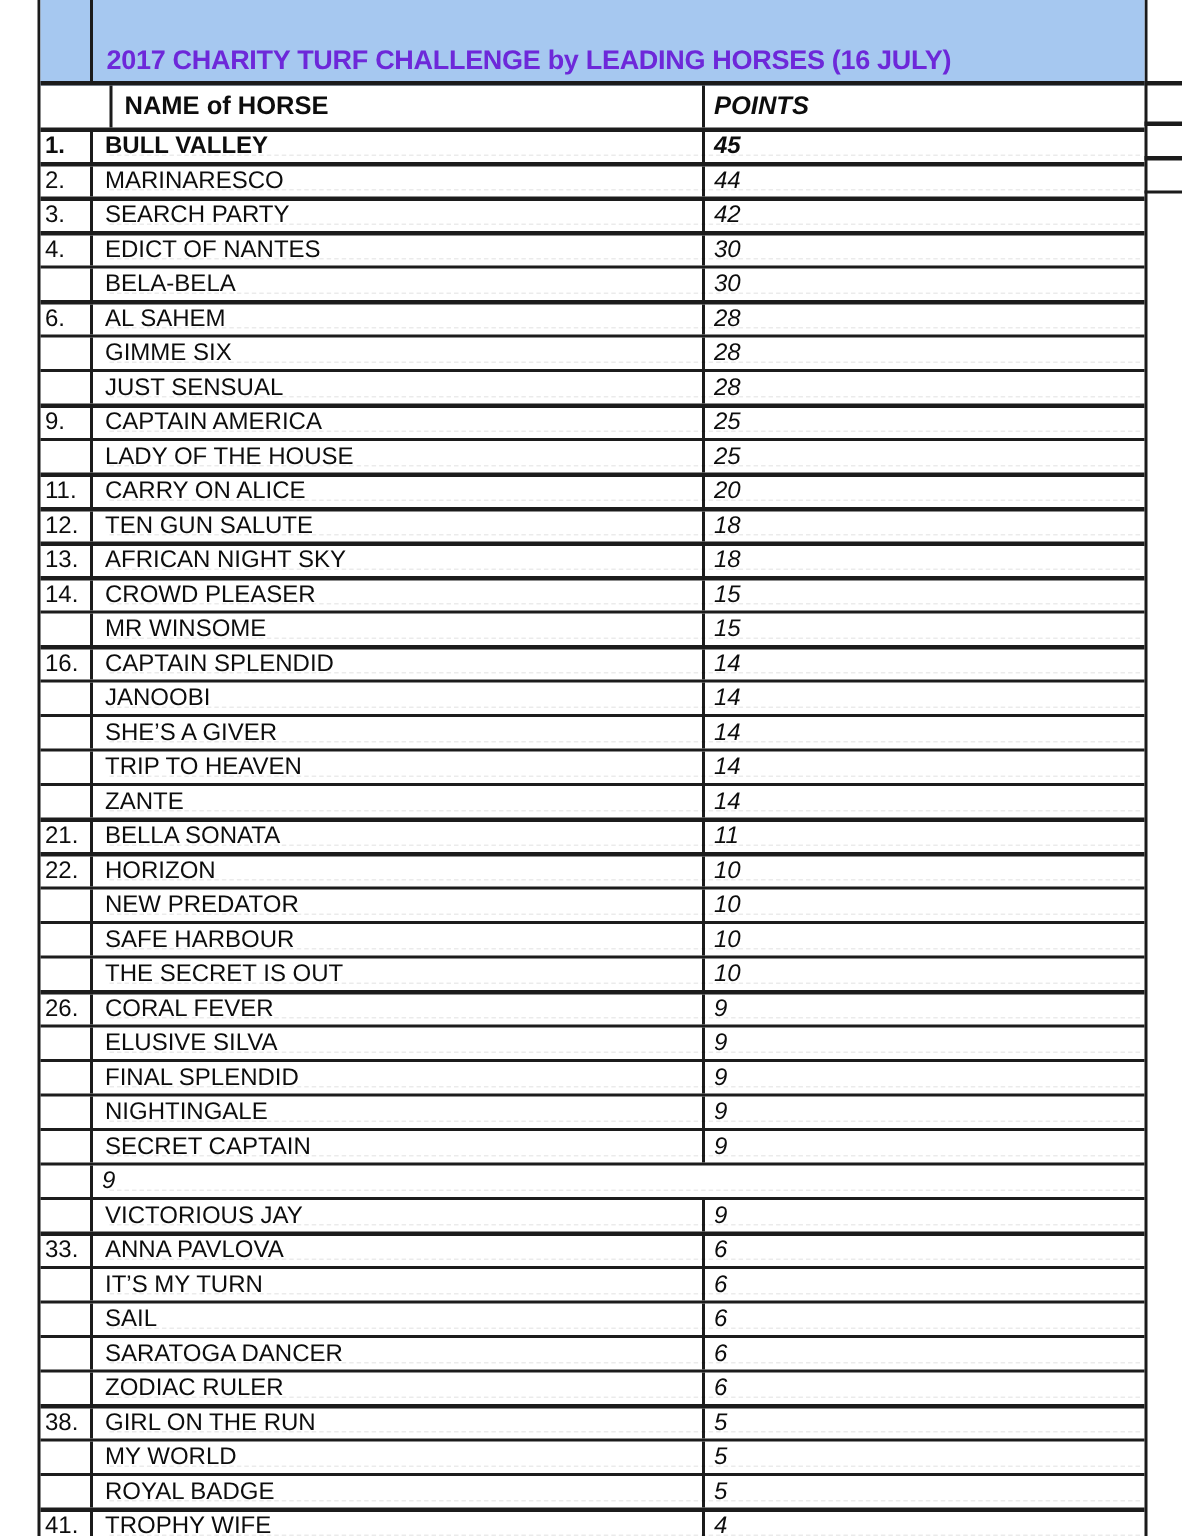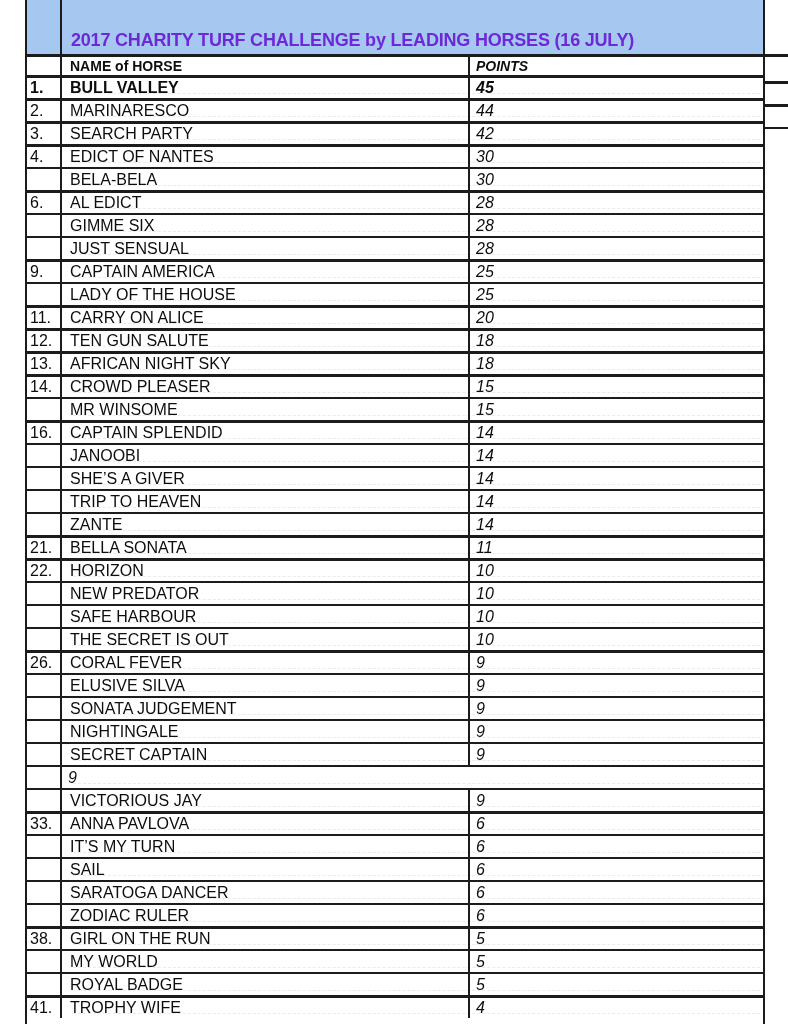--- a/index.html
+++ b/index.html
@@ -53,25 +53,26 @@
   .title-text {
     font-size: 18px;
     font-weight: bold;
     letter-spacing: -0.2px;
     color: #6d28d9;
     white-space: nowrap;
   }
   
   .header-row {
     box-sizing: border-box;
-    height: 18px;
+    height: 28px;
     display: flex;
     flex-shrink: 0;
     font-weight: bold;
-    font-size: 14px;
+    font-size: 17px;
+    margin-left: 13px;
   }
   
   .trow {
     box-sizing: border-box;
     height: 23px;
     border-top: 2px solid #1c1c1c;
     display: flex;
     flex-shrink: 0;
     position: relative;
     font-size: 16px;
@@ -165,21 +166,21 @@
           <div class="cell name">EDICT OF NANTES</div>
           <div class="cell points">30</div>
         </div>
         <div class="trow">
           <div class="cell rank"></div>
           <div class="cell name">BELA-BELA</div>
           <div class="cell points">30</div>
         </div>
         <div class="trow group-start">
           <div class="cell rank">6.</div>
-          <div class="cell name">AL EDICT</div>
+          <div class="cell name">AL SAHEM</div>
           <div class="cell points">28</div>
         </div>
         <div class="trow">
           <div class="cell rank"></div>
           <div class="cell name">GIMME SIX</div>
           <div class="cell points">28</div>
         </div>
         <div class="trow">
           <div class="cell rank"></div>
           <div class="cell name">JUST SENSUAL</div>
@@ -275,21 +276,21 @@
           <div class="cell name">CORAL FEVER</div>
           <div class="cell points">9</div>
         </div>
         <div class="trow">
           <div class="cell rank"></div>
           <div class="cell name">ELUSIVE SILVA</div>
           <div class="cell points">9</div>
         </div>
         <div class="trow">
           <div class="cell rank"></div>
-          <div class="cell name">SONATA JUDGEMENT</div>
+          <div class="cell name">FINAL SPLENDID</div>
           <div class="cell points">9</div>
         </div>
         <div class="trow">
           <div class="cell rank"></div>
           <div class="cell name">NIGHTINGALE</div>
           <div class="cell points">9</div>
         </div>
         <div class="trow">
           <div class="cell rank"></div>
           <div class="cell name">SECRET CAPTAIN</div>

